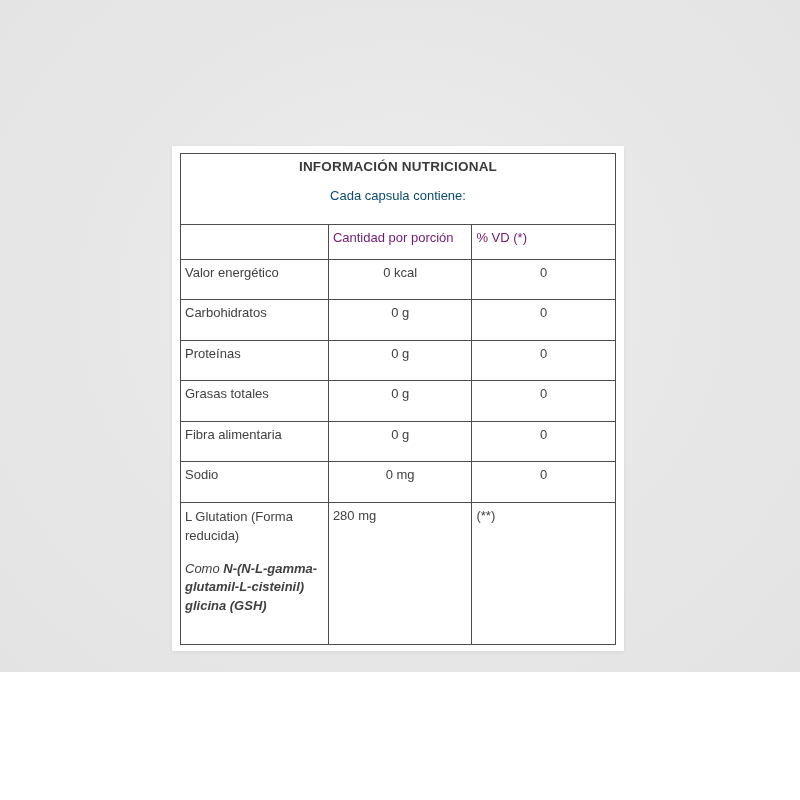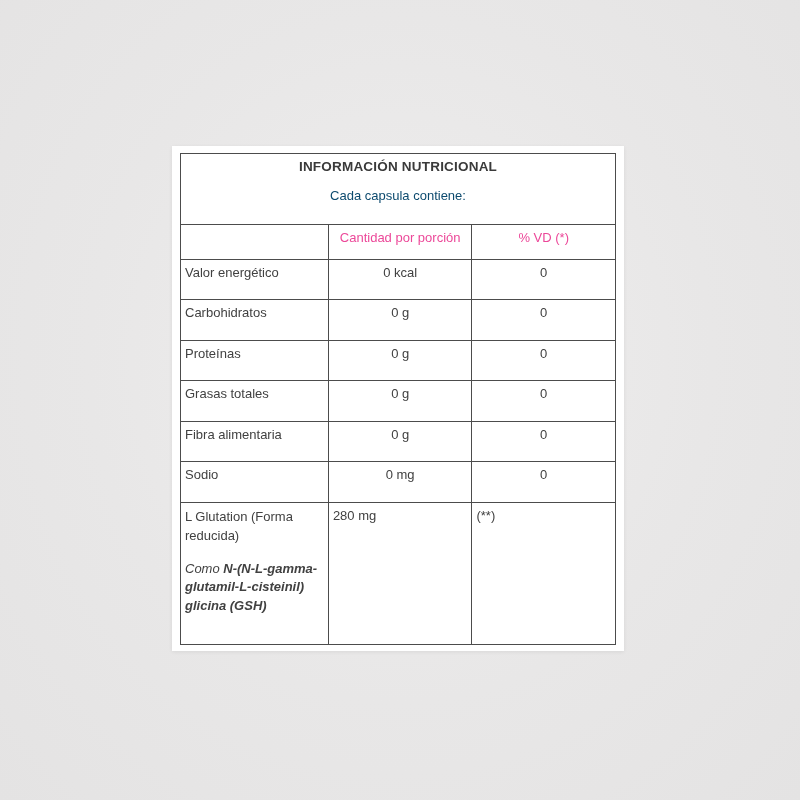--- a/index.html
+++ b/index.html
@@ -4,21 +4,21 @@
 <style>
   * { margin: 0; padding: 0; box-sizing: border-box; }
   html, body { width: 800px; height: 800px; }
   body {
     font-family: "Liberation Sans", sans-serif;
     overflow: hidden;
   }
   .page {
     position: relative;
     width: 800px;
-    height: 800px;
+    height: 672px;
     background: radial-gradient(ellipse at 50% 45%, #efeeee 0%, #e8e7e7 55%, #e4e3e3 100%);
   }
   .card {
     position: absolute;
     left: 172px;
     top: 146px;
     width: 452px;
     height: 505px;
     background: #ffffff;
     padding: 7px 8px 6px 8px;
@@ -45,21 +45,21 @@
   tr.r-title  { height: 60px; }
   tr.r-head   { height: 29px; }
   tr.r-data   { height: 34px; }
   tr.r-glu    { height: 106px; }
   tr.r-foot   { height: 93px; }
 
   .title-cell { text-align: center; padding-top: 7px; }
   .tbl-title  { font-weight: bold; letter-spacing: 0.2px; font-size: 13.5px; color: #3a3a3a; }
   .tbl-sub    { margin-top: 14px; font-size: 13px; color: #0c4a6e; }
 
-  .head-cell  { text-align: center; vertical-align: middle; padding: 2px; color: #ec4899; }
+  .head-cell  { text-align: left; vertical-align: middle; padding: 2px; color: #701a75; }
 
   td.lbl { text-align: left; padding: 6px 4px 0 4px; }
   td.val { text-align: center; padding-top: 6px; }
 
   td.glu-lbl { padding: 6px 4px 0 4px; line-height: 1.45; }
   .glu-sub { margin-top: 14px; }
   .it { font-style: italic; }
   .bi { font-style: italic; font-weight: bold; }
   td.glu-val { vertical-align: middle; text-align: left; margin-left: 25px; }
 

